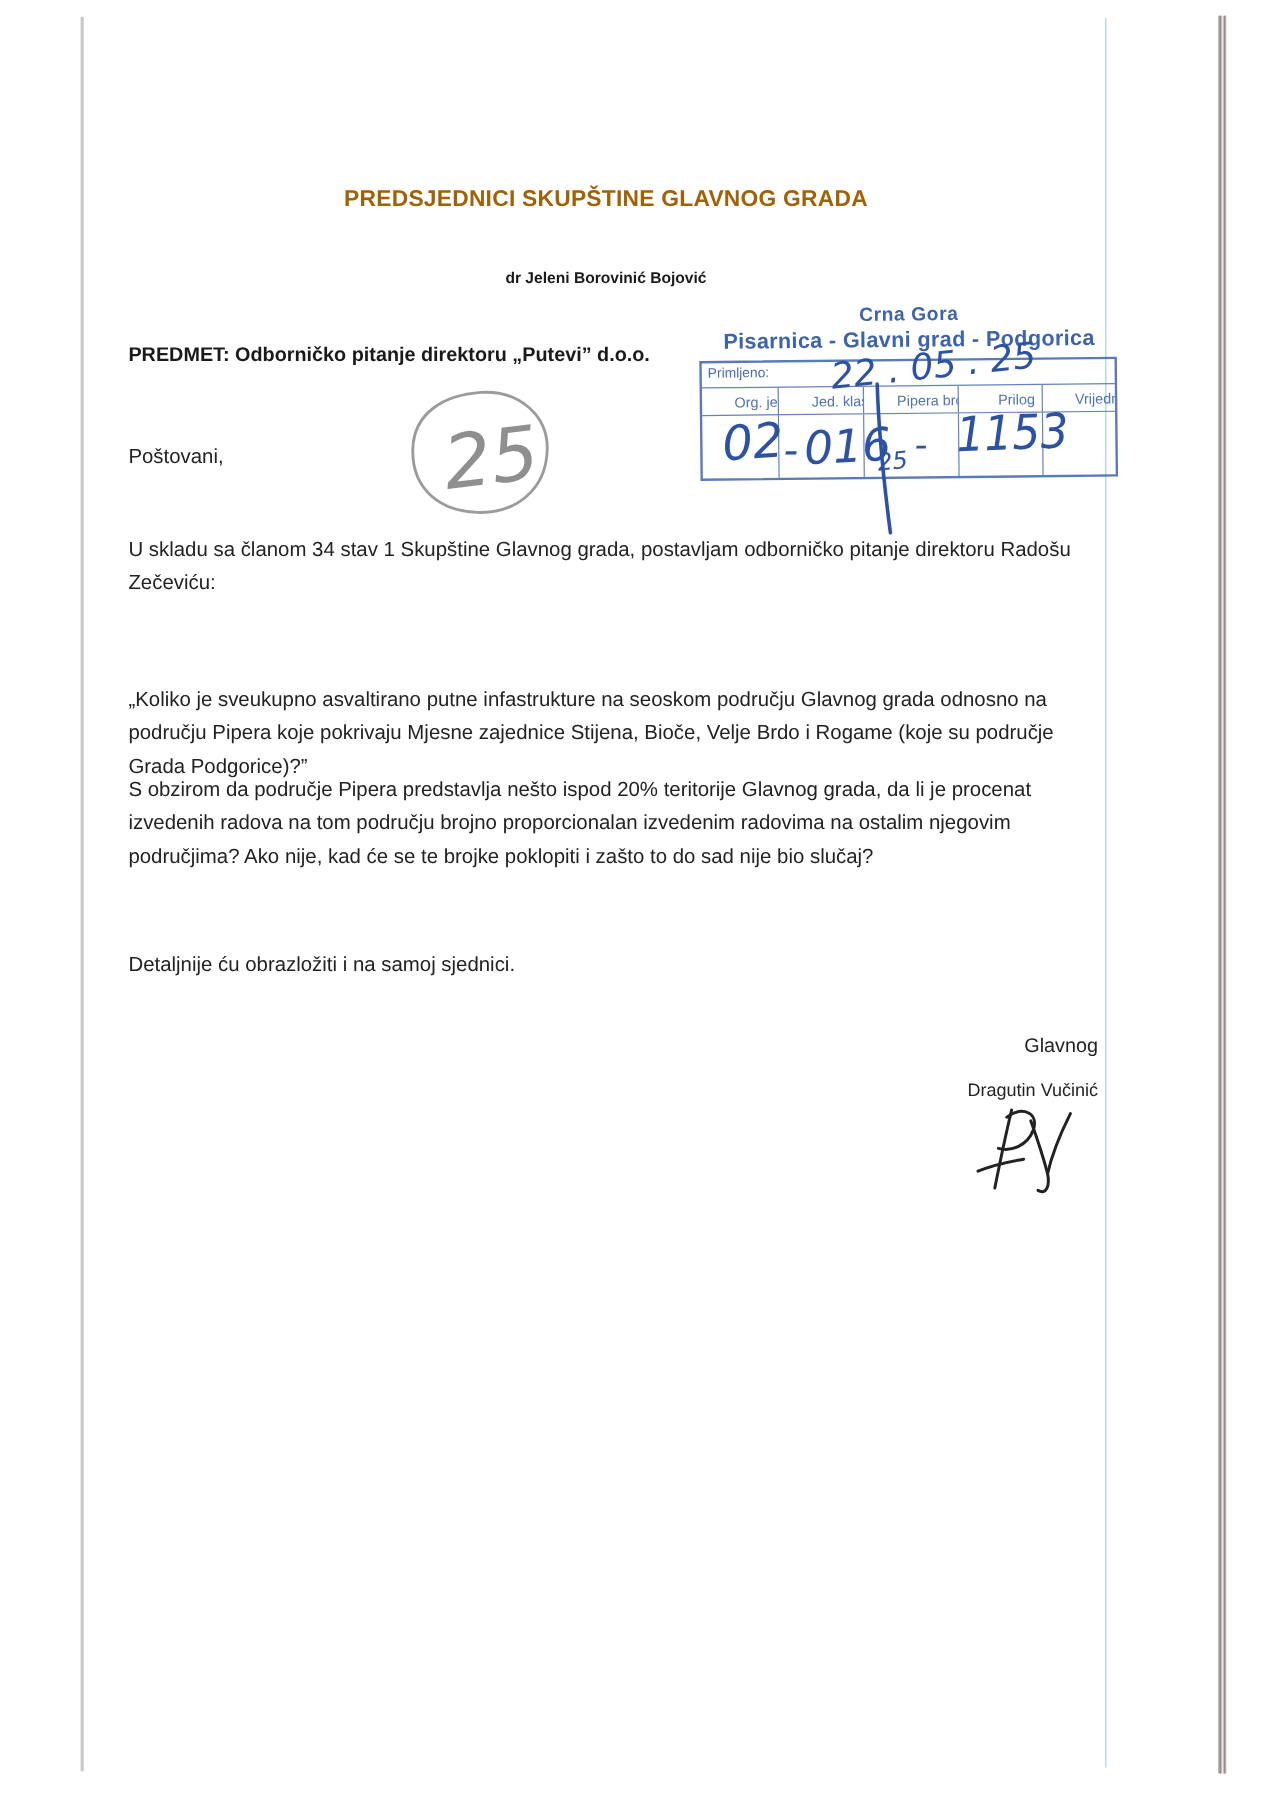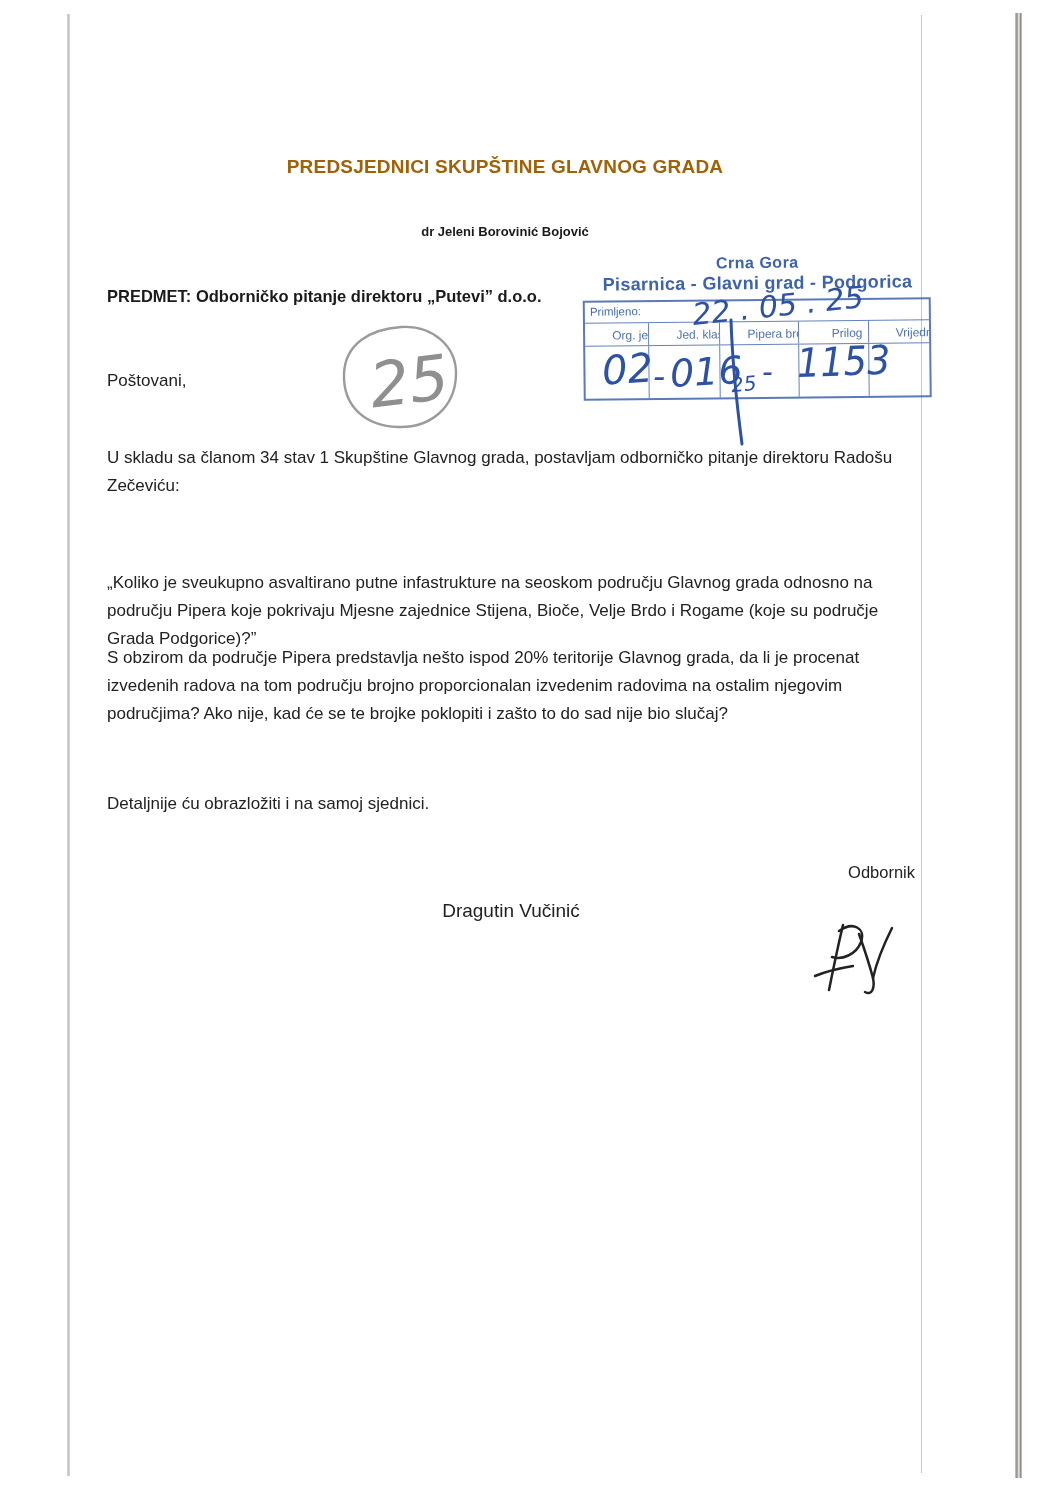--- a/index.html
+++ b/index.html
@@ -59,21 +59,21 @@
   .para-question { top: 569px; }
   .para-followup { top: 644px; }
   .para-closing  { top: 790px; }
 
   .sig-role {
     left: 107px; top: 863px; width: 808px;
     text-align: right; font-size: 16.5px; color: #222;
   }
   .sig-name {
     left: 107px; top: 900px; width: 808px;
-    text-align: center; font-size: 19px; color: #222;
+    text-align: right; font-size: 15px; color: #222;
   }
 
   
   .stamp {
     left: 583px; top: 254px; width: 350px;
     color: #3d63ab;
     transform: rotate(-0.6deg);
   }
   .stamp-country {
     text-align: center; font-size: 16px; font-weight: 700;
@@ -140,21 +140,21 @@
   <div class="abs scan-right"></div>
 
   <div class="abs doc-title">PREDSJEDNICI SKUPŠTINE GLAVNOG GRADA</div>
   <div class="abs doc-subtitle">dr Jeleni Borovinić Bojović</div>
   <div class="abs doc-subject">PREDMET: Odborničko pitanje direktoru „Putevi” d.o.o.</div>
   <div class="abs doc-salutation">Poštovani,</div>
   <div class="abs para para-intro">U skladu sa članom 34 stav 1 Skupštine Glavnog grada, postavljam odborničko pitanje direktoru Radošu Zečeviću:</div>
   <div class="abs para para-question">„Koliko je sveukupno asvaltirano putne infastrukture na seoskom području Glavnog grada odnosno na području Pipera koje pokrivaju Mjesne zajednice Stijena, Bioče, Velje Brdo i Rogame (koje su područje Grada Podgorice)?”</div>
   <div class="abs para para-followup">S obzirom da područje Pipera predstavlja nešto ispod 20% teritorije Glavnog grada, da li je procenat izvedenih radova na tom području brojno proporcionalan izvedenim radovima na ostalim njegovim područjima? Ako nije, kad će se te brojke poklopiti i zašto to do sad nije bio slučaj?</div>
   <div class="abs para para-closing">Detaljnije ću obrazložiti i na samoj sjednici.</div>
-  <div class="abs sig-role">Odbornik</div>
+  <div class="abs sig-role">Glavnog</div>
   <div class="abs sig-name">Dragutin Vučinić</div>
 
   <div class="abs stamp">
     <div class="stamp-country">Crna Gora</div>
     <div class="stamp-office">Pisarnica - Glavni grad - Podgorica</div>
     <div class="stamp-table">
       <div class="stamp-row-received">Primljeno:</div>
       <div class="stamp-row stamp-row-headers">
         <div class="stamp-cell c1">Org. jed.</div>
         <div class="stamp-cell c2">Jed. klas. znak</div>

